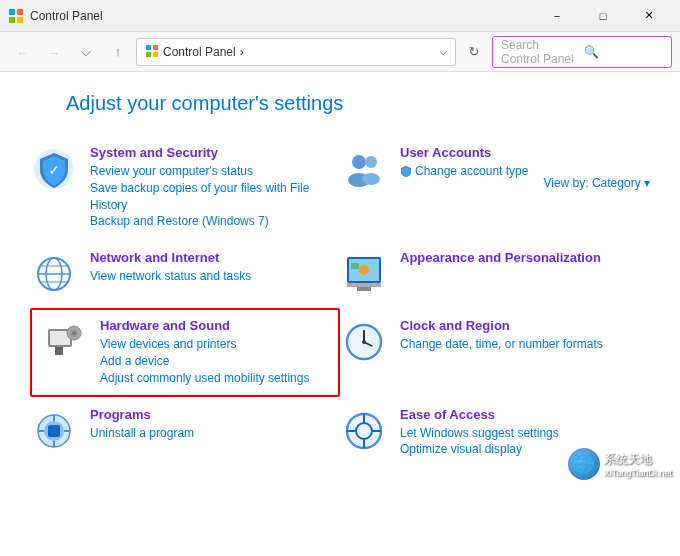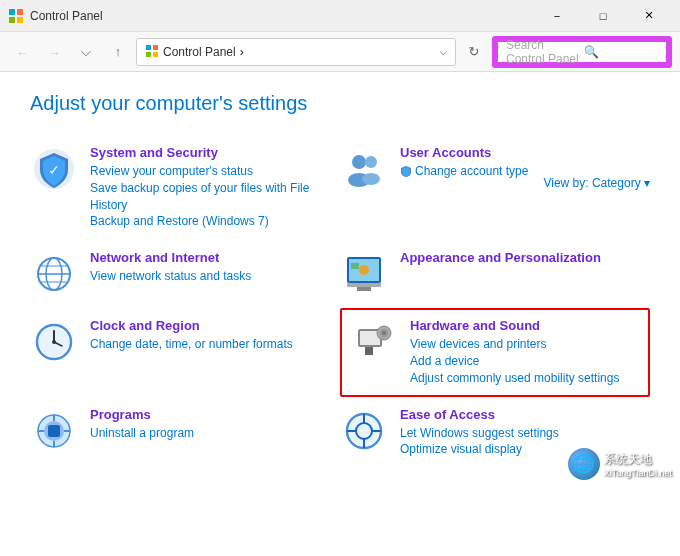--- a/index.html
+++ b/index.html
@@ -104,21 +104,21 @@
       justify-content: center;
       border: 1px solid transparent;
       border-radius: 3px;
       cursor: pointer;
       font-size: 13px;
       color: #666;
     }
     .search-box {
       width: 180px;
       height: 32px;
-      border: 6px solid #d946ef;
+      border: 1px solid #d946ef;
       border-radius: 3px;
       display: flex;
       align-items: center;
       padding: 0 8px;
       background: #fff;
       font-size: 12px;
       color: #aaa;
       gap: 4px;
     }
     .search-box span { flex: 1; }
@@ -127,20 +127,21 @@
     
     .main {
       padding: 20px 30px;
       background: #fff;
     }
     .main-title {
       font-size: 20px;
       color: #0078d7;
       font-weight: 300;
       margin-bottom: 20px;
+      margin-left: 36px;
     }
     .view-by {
       position: absolute;
       right: 30px;
       top: 104px;
       font-size: 12px;
       color: #333;
     }
     .view-by span { color: #0078d7; cursor: pointer; }
 
@@ -331,52 +332,52 @@
             <rect x="14" y="34" width="14" height="4" fill="#888"></rect>
             <circle cx="21" cy="17" r="5" fill="#ff9800" opacity="0.8"></circle>
             <rect x="8" y="10" width="8" height="6" fill="#4caf50" opacity="0.7"></rect>
           </svg>
         </div>
         <div class="category-text">
           <h3>Appearance and Personalization</h3>
         </div>
       </div>
 
-      <div class="category-item">
-        <div class="category-icon">
-          <svg width="42" height="42" viewBox="0 0 42 42">
-            <circle cx="21" cy="21" r="17" fill="none" stroke="#4a90d9" stroke-width="2.5"></circle>
-            <circle cx="21" cy="21" r="15" fill="#e8f4fd"></circle>
-            <line x1="21" y1="21" x2="21" y2="10" stroke="#333" stroke-width="2" stroke-linecap="round"></line>
-            <line x1="21" y1="21" x2="29" y2="25" stroke="#333" stroke-width="1.5" stroke-linecap="round"></line>
-            <circle cx="21" cy="21" r="2" fill="#333"></circle>
-          </svg>
-        </div>
-        <div class="category-text">
-          <h3>Clock and Region</h3>
-          <span class="sub-link">Change date, time, or number formats</span>
-        </div>
-      </div>
-
       <div class="category-item highlighted" style="padding:8px;">
         <div class="category-icon">
           <svg width="42" height="42" viewBox="0 0 42 42">
             <rect x="5" y="8" width="24" height="18" rx="2" fill="#888"></rect>
             <rect x="7" y="10" width="20" height="14" fill="#e8e8e8"></rect>
             <circle cx="31" cy="12" r="7" fill="#aaa" stroke="#888" stroke-width="1"></circle>
             <circle cx="31" cy="12" r="4" fill="#999"></circle>
             <circle cx="31" cy="12" r="2" fill="#777"></circle>
             <rect x="12" y="26" width="8" height="8" fill="#666"></rect>
           </svg>
         </div>
         <div class="category-text">
           <h3>Hardware and Sound</h3>
           <span class="sub-link">View devices and printers</span>
           <span class="sub-link">Add a device</span>
           <span class="sub-link">Adjust commonly used mobility settings</span>
+        </div>
+      </div>
+
+      <div class="category-item">
+        <div class="category-icon">
+          <svg width="42" height="42" viewBox="0 0 42 42">
+            <circle cx="21" cy="21" r="17" fill="none" stroke="#4a90d9" stroke-width="2.5"></circle>
+            <circle cx="21" cy="21" r="15" fill="#e8f4fd"></circle>
+            <line x1="21" y1="21" x2="21" y2="10" stroke="#333" stroke-width="2" stroke-linecap="round"></line>
+            <line x1="21" y1="21" x2="29" y2="25" stroke="#333" stroke-width="1.5" stroke-linecap="round"></line>
+            <circle cx="21" cy="21" r="2" fill="#333"></circle>
+          </svg>
+        </div>
+        <div class="category-text">
+          <h3>Clock and Region</h3>
+          <span class="sub-link">Change date, time, or number formats</span>
         </div>
       </div>
 
       <div class="category-item">
         <div class="category-icon">
           <svg width="42" height="42" viewBox="0 0 42 42">
             <circle cx="21" cy="21" r="16" fill="#d0e8ff" stroke="#4a90d9" stroke-width="1.5"></circle>
             <circle cx="21" cy="21" r="10" fill="#4a90d9" opacity="0.5"></circle>
             <rect x="15" y="15" width="12" height="12" rx="2" fill="#1565c0"></rect>
             <line x1="21" y1="5" x2="21" y2="11" stroke="#4a90d9" stroke-width="2"></line>

